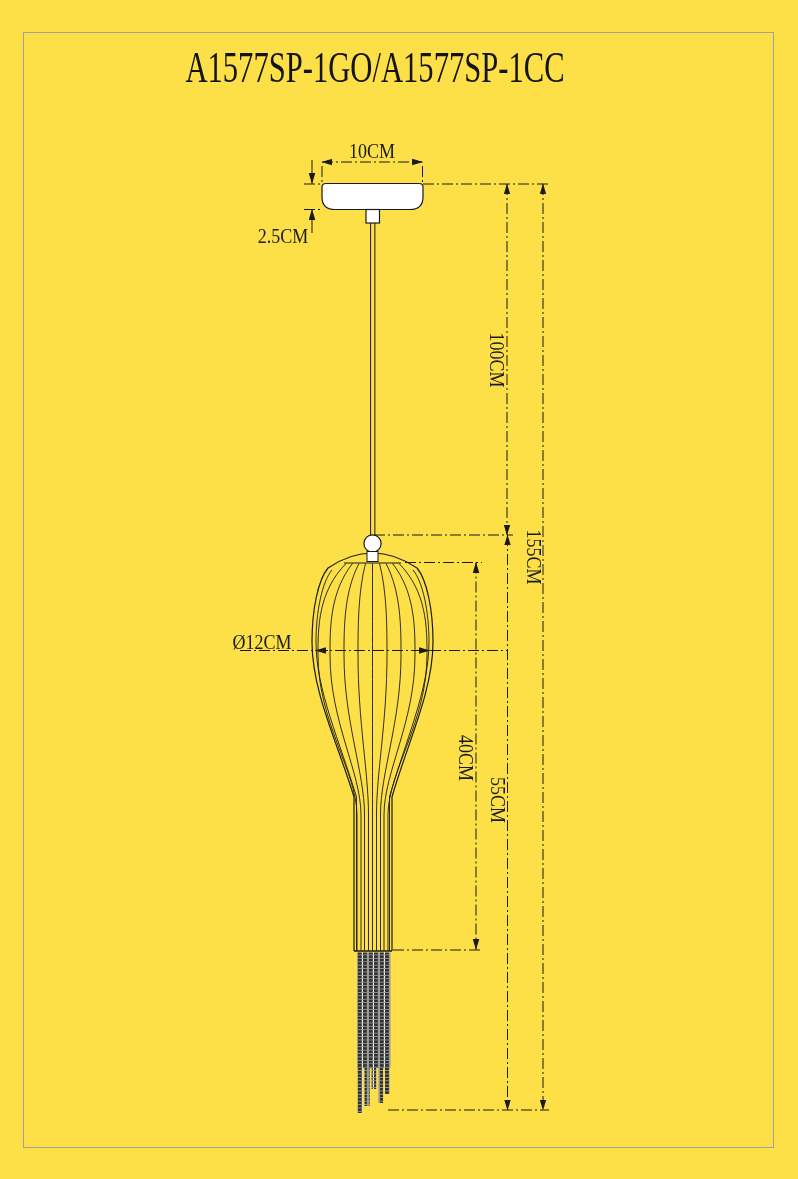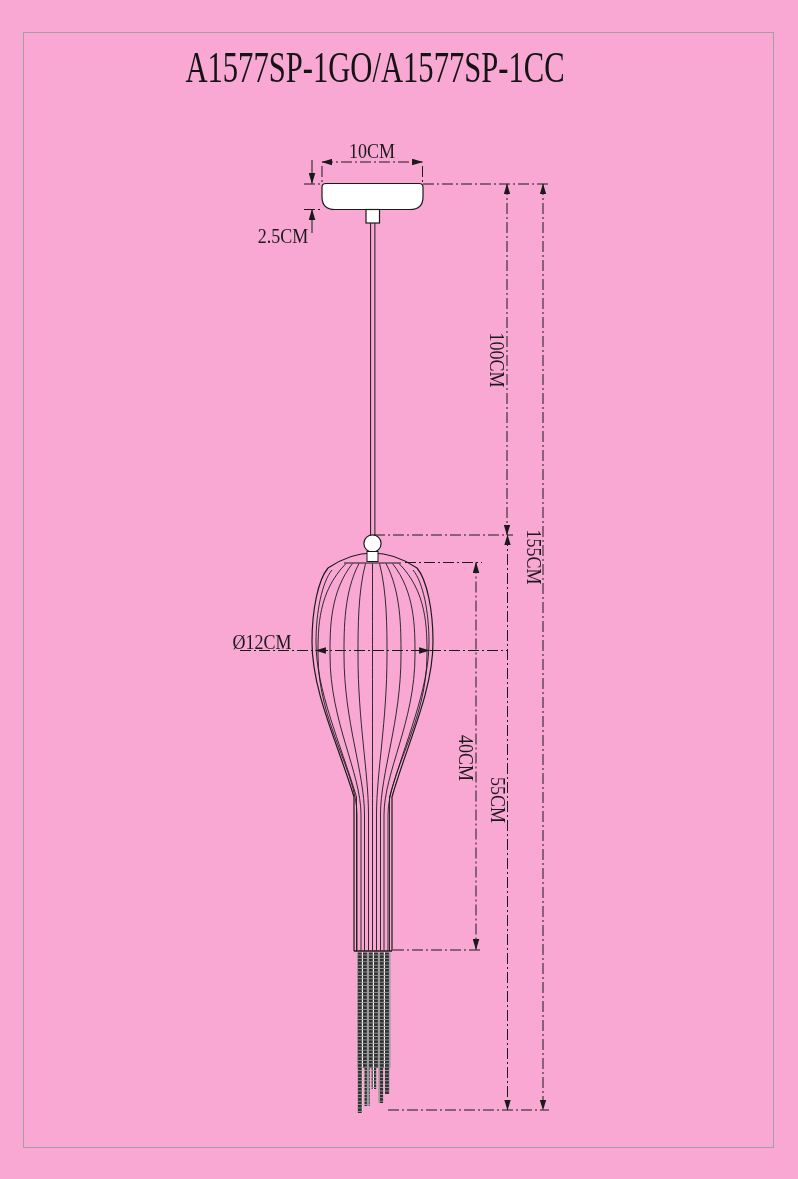--- a/index.html
+++ b/index.html
@@ -1,19 +1,19 @@
 <!DOCTYPE html>
 <html><head>
 <meta charset="utf-8">
 <style>
   html,body{margin:0;padding:0;background:#ffffff;}
   .sheet{
     position:relative;
     width:798px;height:1179px;
-    background:#f9a8d4;
+    background:#fde047;
     font-family:"Liberation Serif","DejaVu Serif",serif;
     color:#111;
     overflow:hidden;
   }
   .frame{
     position:absolute;
     left:23px;top:32px;width:751px;height:1116px;
     border:1.3px solid #a0a0a0;
     box-sizing:border-box;
   }

